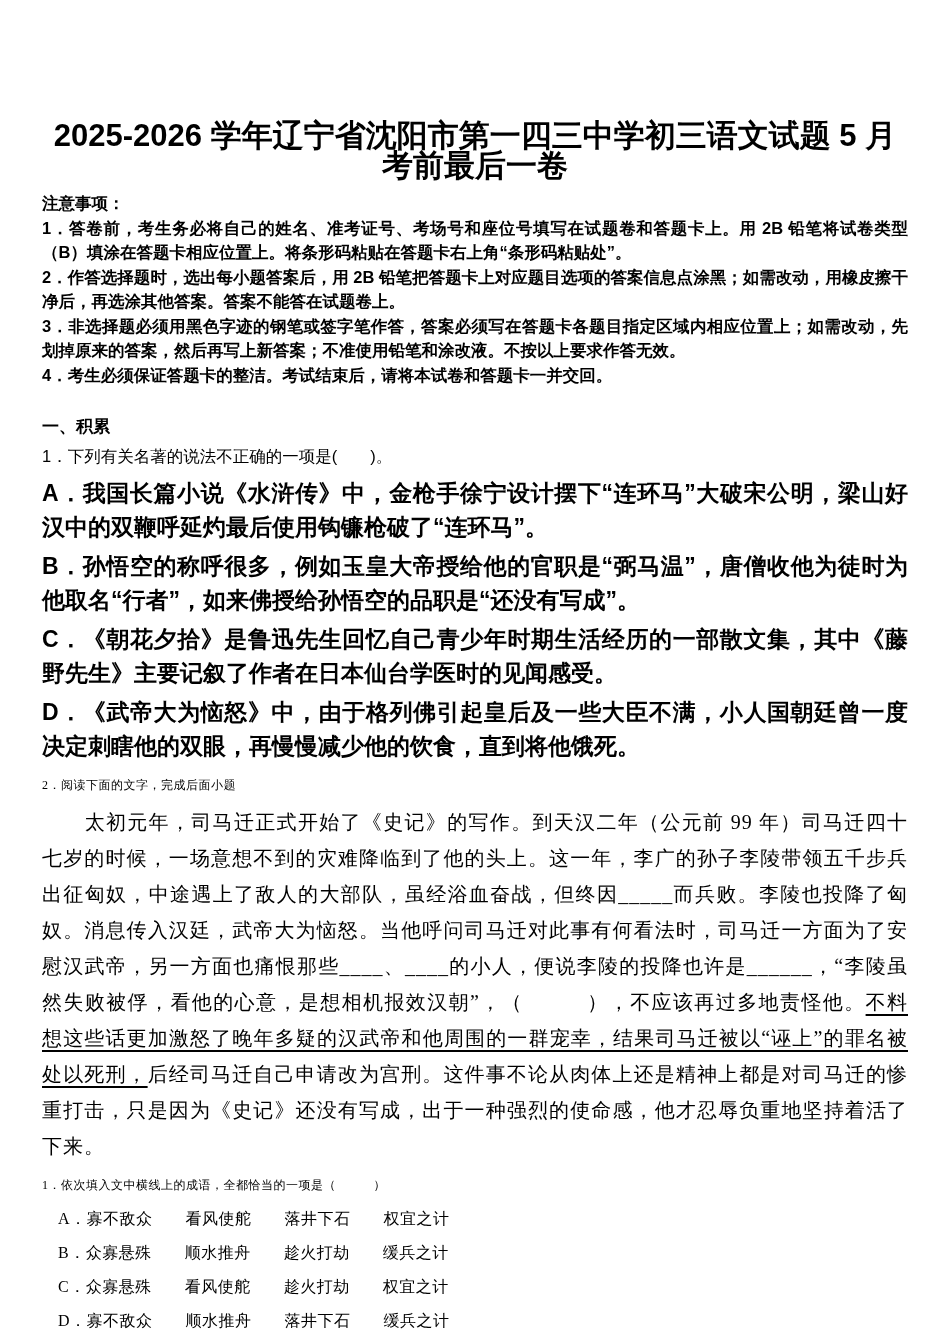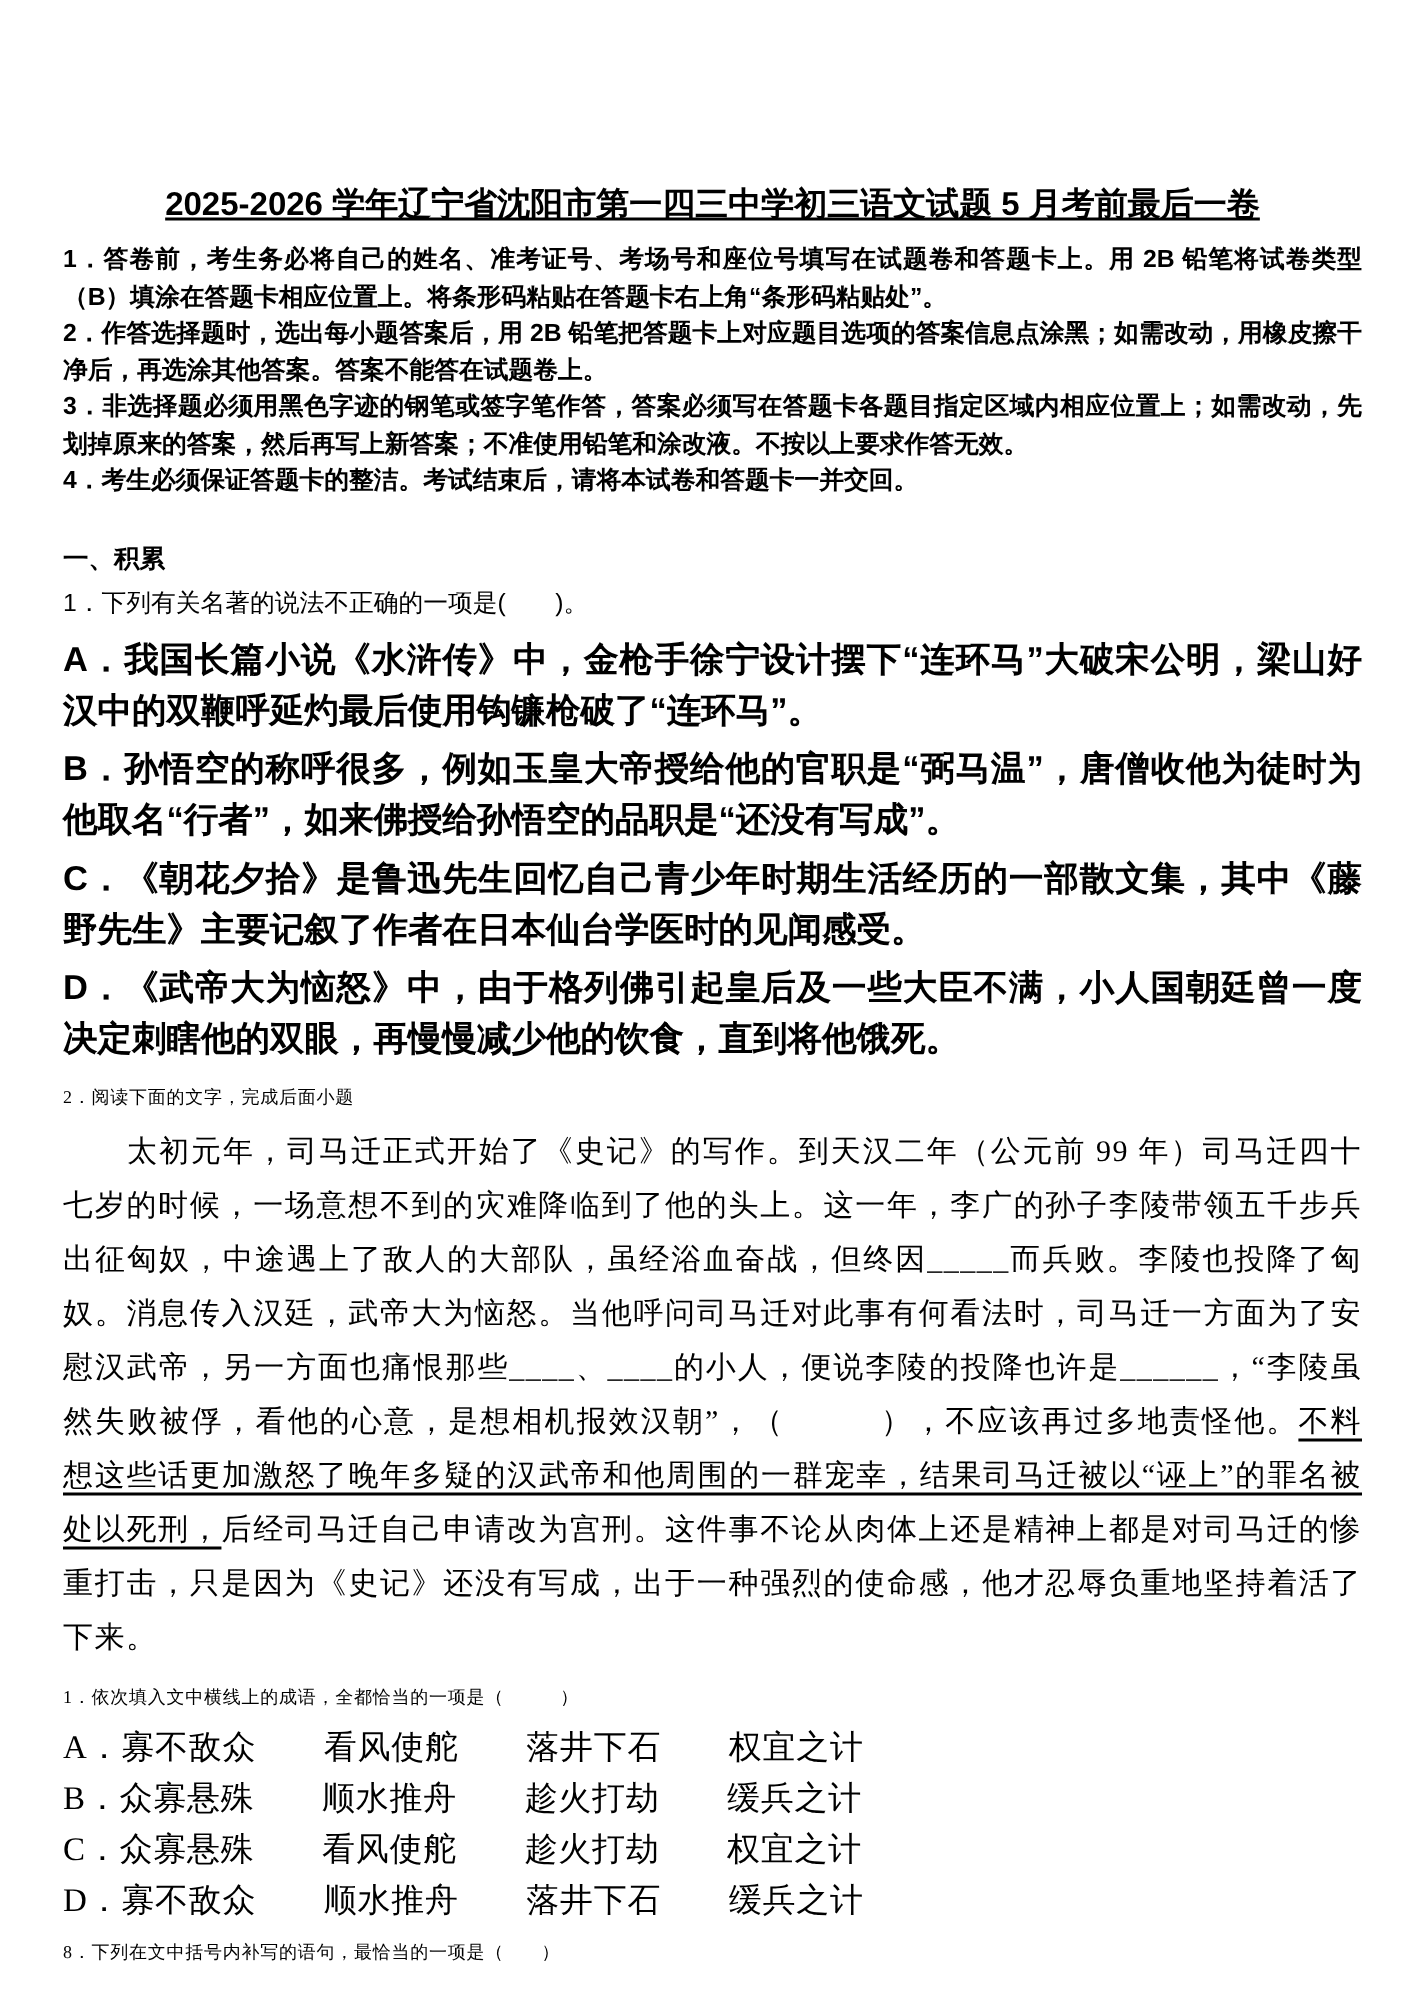--- a/index.html
+++ b/index.html
@@ -17,26 +17,25 @@
   .page {
     box-sizing: border-box;
     width: 950px;
     height: 1344px;
     padding: 121px 42px 0 42px;
     background: #ffffff;
   }
   .title {
     font-family: "Liberation Sans", sans-serif;
     font-weight: bold;
-    font-size: 22px;
+    font-size: 31px;
     line-height: 30px;
     text-align: center;
     margin: 0 0 10px 0;
     white-space: pre-wrap;
-    text-decoration: underline;
   }
   .notice {
     font-family: "Liberation Sans", sans-serif;
     font-weight: bold;
     font-size: 16.5px;
     line-height: 24.5px;
   }
   .notice-item {
     text-align: justify;
     white-space: pre-wrap;
@@ -79,34 +78,36 @@
     letter-spacing: 1px;
     text-align: justify;
     margin: 2px 0 4px 0;
     white-space: pre-wrap;
   }
   .passage .u {
     text-decoration: underline;
     text-underline-offset: 5px;
   }
   .option-kai {
-    font-size: 22px;
+    font-size: 16px;
     line-height: 34px;
     letter-spacing: 0.5px;
     white-space: pre-wrap;
+    margin-left: 16px;
   }
 </style>
 </head>
 <body>
 
 <div class="page">
 
   <h1 class="title">2025-2026 学年辽宁省沈阳市第一四三中学初三语文试题 5 月考前最后一卷</h1>
 
   <div class="notice">
+    <div class="notice-heading">注意事项：</div>
     <div class="notice-item">1．答卷前，考生务必将自己的姓名、准考证号、考场号和座位号填写在试题卷和答题卡上。用 2B 铅笔将试卷类型（B）填涂在答题卡相应位置上。将条形码粘贴在答题卡右上角“条形码粘贴处”。</div>
     <div class="notice-item">2．作答选择题时，选出每小题答案后，用 2B 铅笔把答题卡上对应题目选项的答案信息点涂黑；如需改动，用橡皮擦干净后，再选涂其他答案。答案不能答在试题卷上。</div>
     <div class="notice-item">3．非选择题必须用黑色字迹的钢笔或签字笔作答，答案必须写在答题卡各题目指定区域内相应位置上；如需改动，先划掉原来的答案，然后再写上新答案；不准使用铅笔和涂改液。不按以上要求作答无效。</div>
     <div class="notice-item">4．考生必须保证答题卡的整洁。考试结束后，请将本试卷和答题卡一并交回。</div>
   </div>
 
   <div>
     <div class="section-heading">一、积累</div>
 
     <div class="stem-sans">1．下列有关名著的说法不正确的一项是(　　)。</div>

